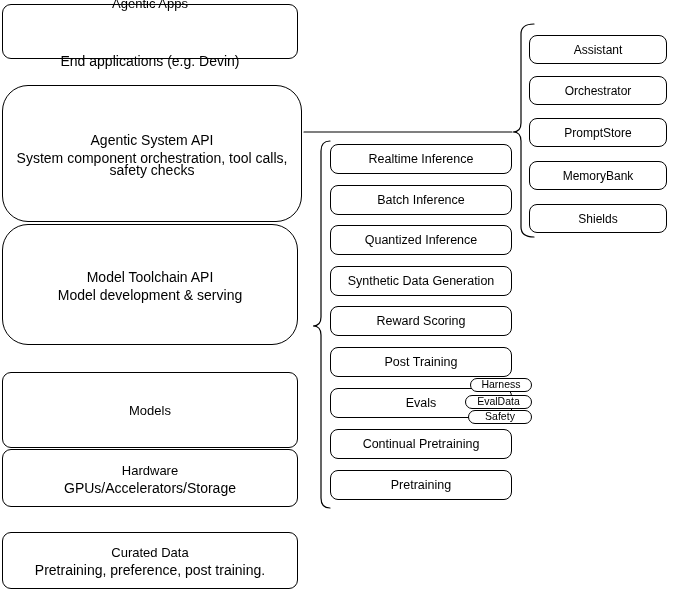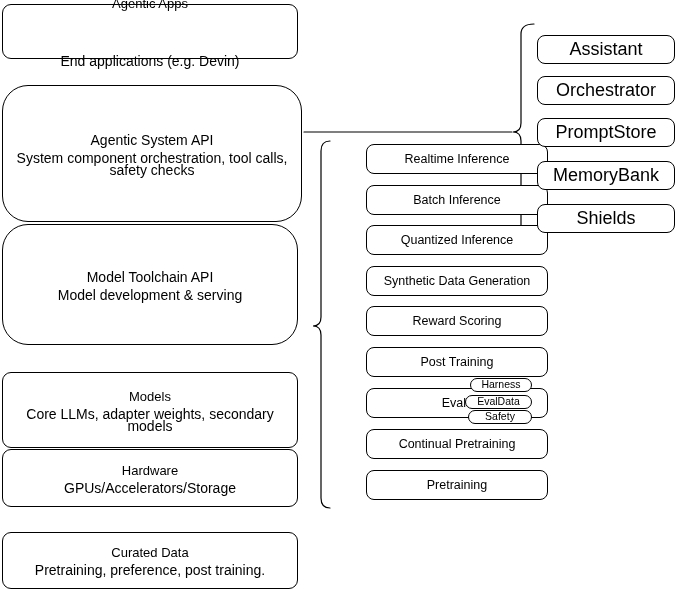--- a/index.html
+++ b/index.html
@@ -25,22 +25,22 @@
     box-sizing:border-box;
     display:flex; flex-direction:column;
     align-items:center; justify-content:center;
     text-align:center;
   }
   .lbox { left:2px; width:296px; }
   .lbox.wide { width:300px; }
   .lbox .title { font-size:13px; line-height:15px; }
   .lbox.big .title { font-size:14px; line-height:16px; }
   .lbox .subtitle { font-size:14px; line-height:12px; margin-top:4px; }
-  .mbox { left:330px; width:182px; height:30px; border-radius:8px; font-size:12.5px;margin-left:36px; }
-  .rbox { left:529px; width:138px; height:29px; border-radius:8px; font-size:18px;margin-left:8px; }
+  .mbox { left:330px; width:182px; height:30px; border-radius:8px; font-size:12.5px; }
+  .rbox { left:529px; width:138px; height:29px; border-radius:8px; font-size:12px; }
   .pill {
     position:absolute;
     background:var(--fill,#ffffff);
     border:1px solid var(--stroke,#000);
     border-radius:8px;
     box-sizing:border-box;
     display:flex; align-items:flex-start; justify-content:center;
     font-size:10.5px; line-height:1;
     z-index:3;
   }
@@ -67,21 +67,20 @@
     <div class="subtitle">System component orchestration, tool calls, safety checks</div>
   </div>
 
   <div class="node lbox big" style="top:224px;height:121px;border-radius:26px;text-align:center;">
     <div class="title">Model Toolchain API</div>
     <div class="subtitle">Model development &amp; serving</div>
   </div>
 
   <div class="node lbox" style="top:372px;height:76px;border-radius:9px;">
     <div class="title">Models</div>
-    <div class="subtitle">Core LLMs, adapter weights, secondary models</div>
   </div>
 
   <div class="node lbox" style="top:449px;height:58px;border-radius:9px;">
     <div class="title">Hardware</div>
     <div class="subtitle">GPUs/Accelerators/Storage</div>
   </div>
 
   <div class="node lbox" style="top:532px;height:57px;border-radius:9px;">
     <div class="title">Curated Data</div>
     <div class="subtitle">Pretraining, preference, post training.</div>

